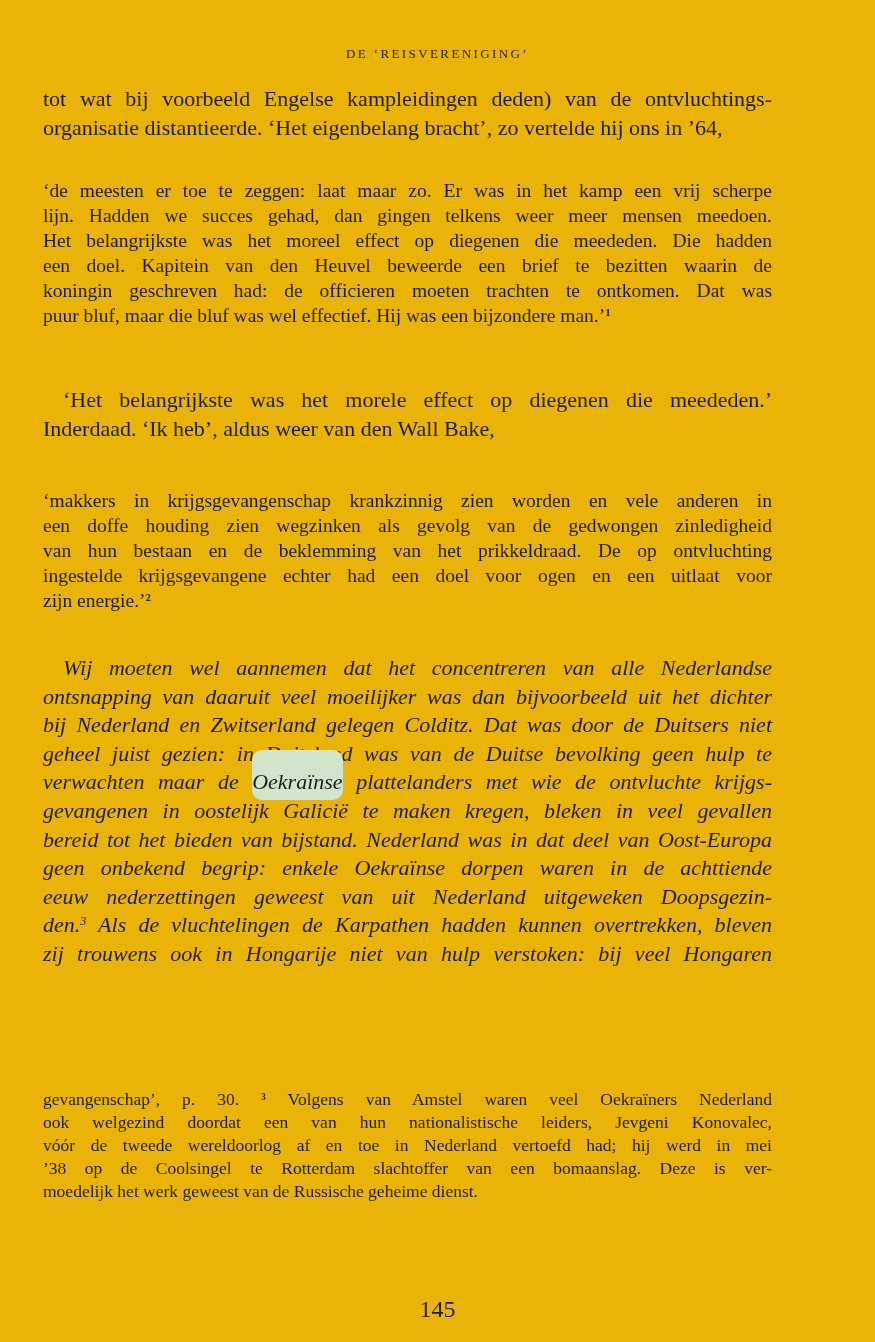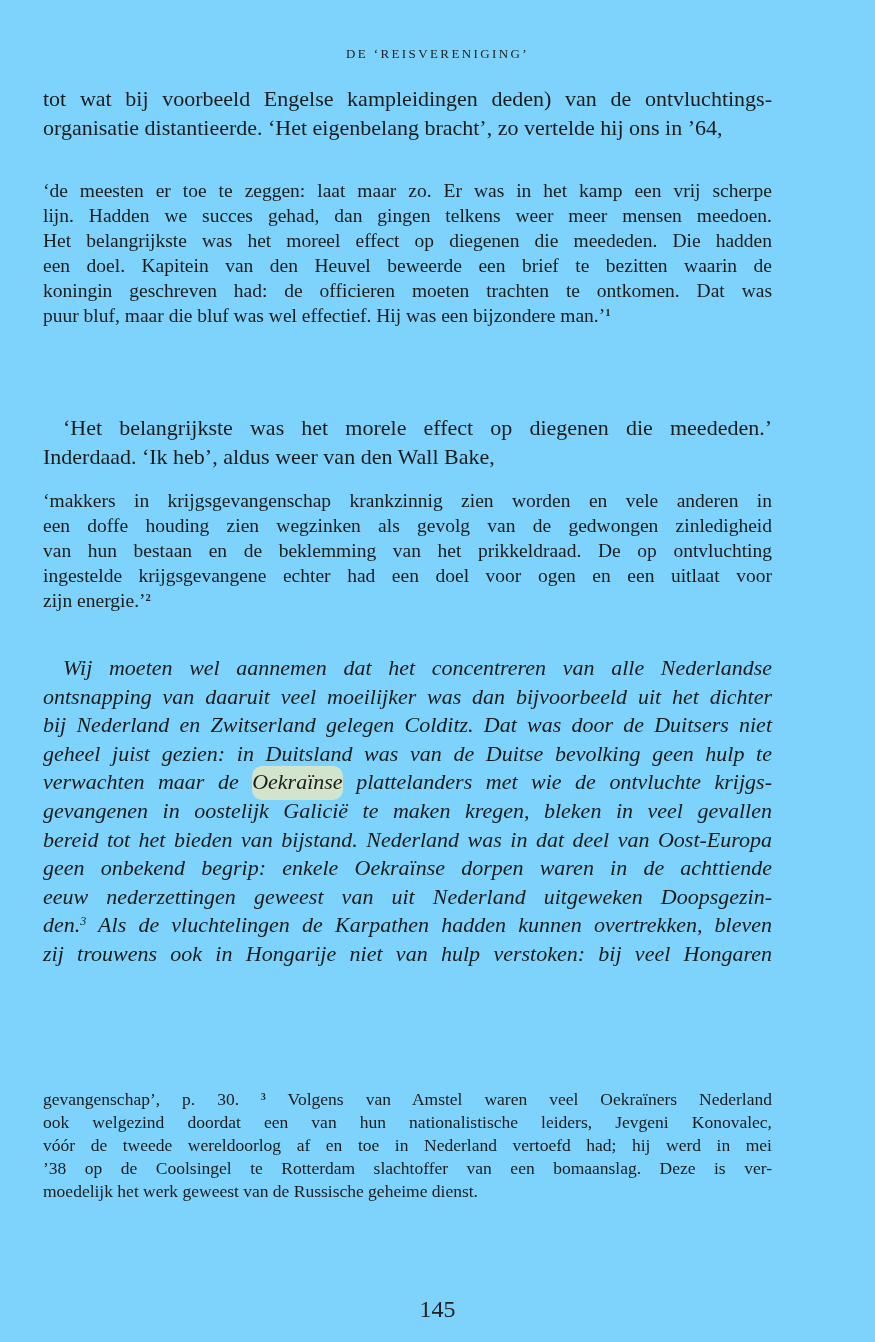--- a/index.html
+++ b/index.html
@@ -1,30 +1,30 @@
 <!DOCTYPE html>
 <html><head>
 <meta charset="utf-8">
 <style>
   html, body { margin: 0; padding: 0; background: #ffffff; }
   body { width: 875px; height: 1342px; position: relative; overflow: hidden;
          font-family: "Liberation Serif", "DejaVu Serif", serif; color: #1c1c1c; }
-  .page { position: absolute; left: 0; top: 0; width: 875px; height: 1342px; background: #7dd3fc; }
+  .page { position: absolute; left: 0; top: 0; width: 875px; height: 1342px; background: #eab308; }
   .running-head { position: absolute; top: 46px; left: 0; width: 875px; text-align: center;
                   font-size: 13px; letter-spacing: 2.4px; color: #222; }
   .block { position: absolute; left: 43px; width: 729px; }
   .line { display: block; white-space: nowrap; text-align: justify; text-align-last: justify;
           overflow: visible; }
   .line.last { text-align-last: left; }
   .body-text .line { font-size: 22px; height: 28.6px; line-height: 28.6px; }
   .quote .line { font-size: 19.5px; height: 25px; line-height: 25px; }
   .notes .line { font-size: 17.5px; height: 23px; line-height: 23px; }
   .indent { padding-left: 20px; }
   sup { font-size: 0.55em; vertical-align: 0.55em; line-height: 0; font-weight: bold; }
-  .hl { background: #d3e4cc; border-radius: 10px; padding: 3px 0 6px 0; }
+  .hl { background: #d3e4cc; border-radius: 10px; padding: 19px 0 6px 0; }
   .page-number { position: absolute; top: 1296px; left: 0; width: 875px; text-align: center;
                  font-size: 24px; color: #222; }
 </style>
 </head>
 <body>
 
 <div class="page">
 
   <div class="running-head">DE ‘REISVERENIGING’</div>
 
@@ -35,21 +35,21 @@
 
   <div class="block quote" style="top:178px;">
     <span class="line">‘de meesten er toe te zeggen: laat maar zo. Er was in het kamp een vrij scherpe</span>
     <span class="line">lijn. Hadden we succes gehad, dan gingen telkens weer meer mensen meedoen.</span>
     <span class="line">Het belangrijkste was het moreel effect op diegenen die meededen. Die hadden</span>
     <span class="line">een doel. Kapitein van den Heuvel beweerde een brief te bezitten waarin de</span>
     <span class="line">koningin geschreven had: de officieren moeten trachten te ontkomen. Dat was</span>
     <span class="line last"><span>puur bluf, maar die bluf was wel effectief. Hij was een bijzondere man.’</span><sup>1</sup></span>
   </div>
 
-  <div class="block body-text" style="top:414px;">
+  <div class="block body-text" style="top:386px;">
     <span class="line indent">‘Het belangrijkste was het morele effect op diegenen die meededen.’</span>
     <span class="line last">Inderdaad. ‘Ik heb’, aldus weer van den Wall Bake,</span>
   </div>
 
   <div class="block quote" style="top:488px;">
     <span class="line">‘makkers in krijgsgevangenschap krankzinnig zien worden en vele anderen in</span>
     <span class="line">een doffe houding zien wegzinken als gevolg van de gedwongen zinledigheid</span>
     <span class="line">van hun bestaan en de beklemming van het prikkeldraad. De op ontvluchting</span>
     <span class="line">ingestelde krijgsgevangene echter had een doel voor ogen en een uitlaat voor</span>
     <span class="line last"><span>zijn energie.’</span><sup>2</sup></span>

